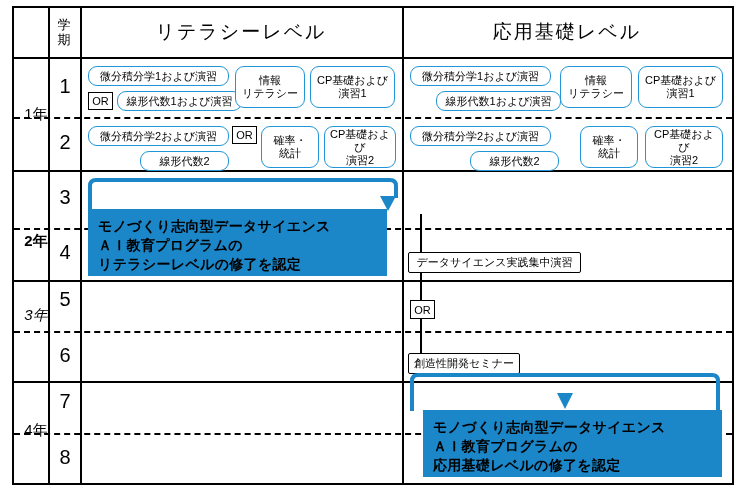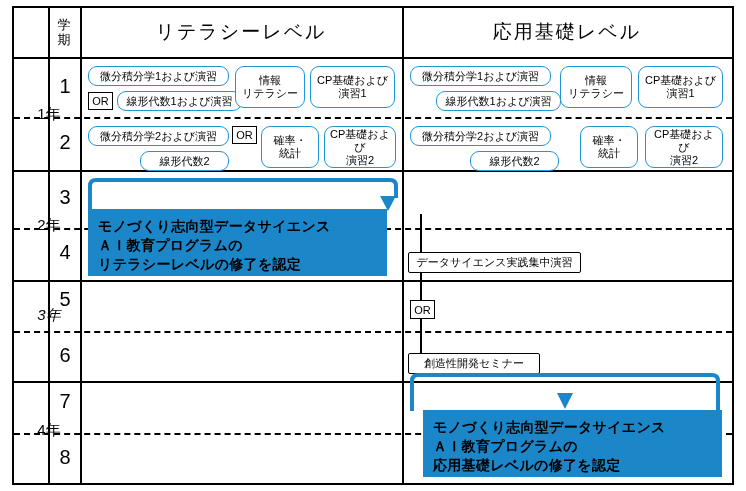--- a/index.html
+++ b/index.html
@@ -50,21 +50,20 @@
     letter-spacing: 2px;
   }
 
   
   .year-label {
     position: absolute;
     font-size: 15px;
     text-align: center;
     width: 44px;
     color: #000;
-    padding-left: 13px;
   }
   .term-num {
     position: absolute;
     font-size: 20px;
     text-align: center;
     width: 28px;
     color: #000;
   }
 
   
@@ -143,21 +142,21 @@
   <div class="dashed" style="left:14px; top:228px; width:718px;"></div>
   <div class="dashed" style="left:14px; top:331px; width:718px;"></div>
   <div class="dashed" style="left:14px; top:433px; width:718px;"></div>
 
   <div class="hdr hdr-term" style="left:48px; top:6px; width:32px; height:51px; white-space:pre-line;">学
 期</div>
   <div class="hdr hdr-level" style="left:80px; top:6px; width:322px; height:51px;">リテラシーレベル</div>
   <div class="hdr hdr-level" style="left:402px; top:6px; width:330px; height:51px;">応用基礎レベル</div>
 
   <div class="year-label" style="left:14px; top:105px;">1年</div>
-  <div class="year-label" style="left:14px; top:216px;">2年</div>
+  <div class="year-label" style="left:14px; top:232px;font-weight:bold;">2年</div>
   <div class="year-label" style="left:14px; top:306px;font-style:italic;">3年</div>
   <div class="year-label" style="left:14px; top:421px;">4年</div>
 
   <div class="term-num" style="left:51px; top:75px;">1</div>
   <div class="term-num" style="left:51px; top:131px;">2</div>
   <div class="term-num" style="left:51px; top:186px;">3</div>
   <div class="term-num" style="left:51px; top:241px;">4</div>
   <div class="term-num" style="left:51px; top:288px;">5</div>
   <div class="term-num" style="left:51px; top:344px;">6</div>
   <div class="term-num" style="left:51px; top:390px;">7</div>
@@ -208,21 +207,21 @@
   <div class="vline" style="left:420px; top:214px; height:40px; background:#000;"></div>
 
   <div class="box sq" style="left:408px; top:252px; width:173px; height:21px; border-color:#000; border-radius:2px;">データサイエンス実践集中演習</div>
 
   <div class="vline" style="left:420px; top:273px; height:28px; background:#000;"></div>
 
   <div class="or sq" style="left:410px; top:300px; width:25px; height:19px;">OR</div>
 
   <div class="vline" style="left:420px; top:319px; height:35px; background:#000;"></div>
 
-  <div class="box sq" style="left:408px; top:353px; width:132px; height:21px; border-color:#000; border-radius:2px;">創造性開発セミナー</div>
+  <div class="box sq" style="left:408px; top:353px; width:112px; height:21px; border-color:#000; border-radius:2px;">創造性開発セミナー</div>
 
   <div class="brace" style="left:410px; top:373px; width:310px; height:40px;">
     <svg width="310" height="40" viewBox="0 0 310 40">
       <path d="M2 38 L2 8 Q2 2 8 2 L302 2 Q308 2 308 8 L308 38" fill="none" stroke="#1b86c8" stroke-width="4" stroke-linecap="butt"></path>
       <path d="M147 20 L163 20 L155 36 Z" fill="#1b86c8"></path>
     </svg>
   </div>
 
   <div class="banner" style="left:423px; top:410px; width:299px; height:67px;">モノづくり志向型データサイエンス
 ＡＩ教育プログラムの

